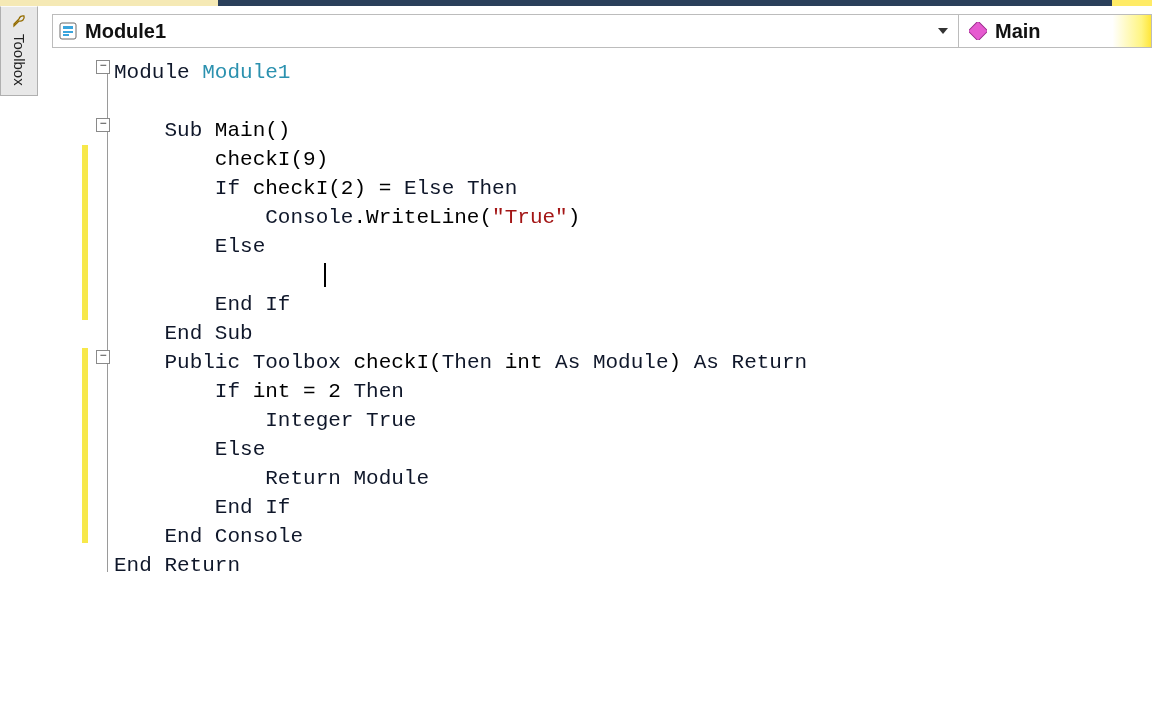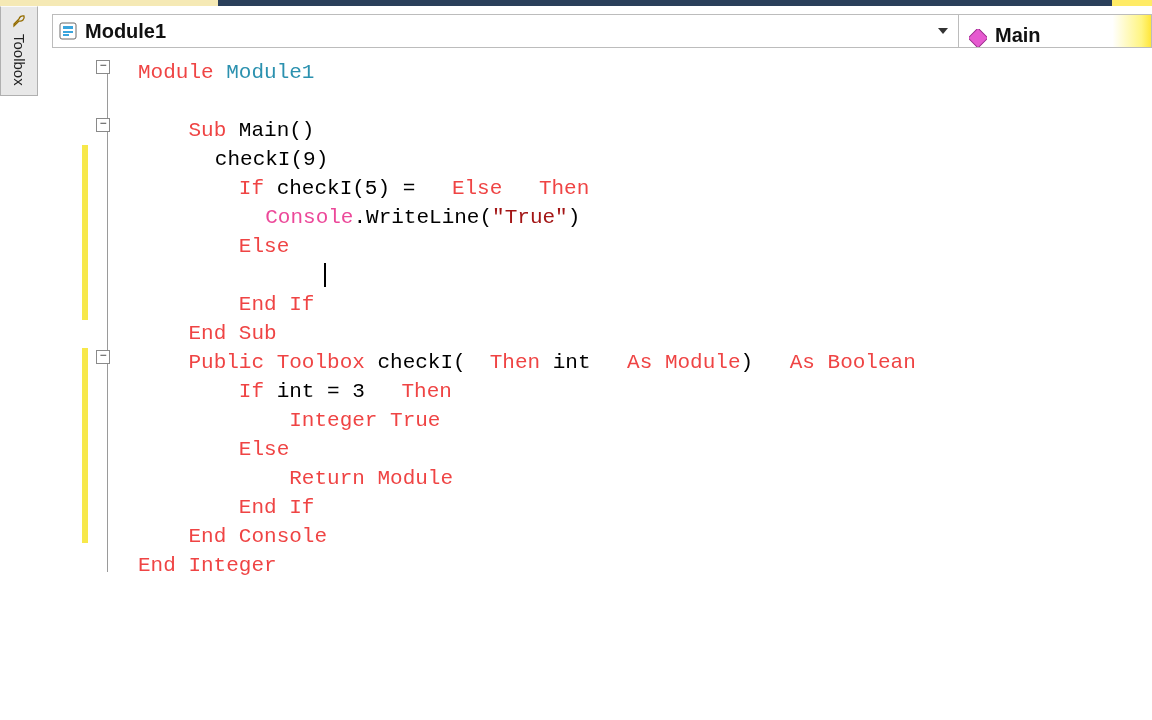--- a/index.html
+++ b/index.html
@@ -71,21 +71,21 @@
     flex: 1;
     display: flex;
     align-items: center;
     border-right: 1px solid #bcbcbc;
     padding-left: 6px;
     position: relative;
   }
   .dd-right {
     width: 192px;
     display: flex;
-    align-items: flex-end;
+    align-items: center;
     padding-left: 10px;
     position: relative;
     background: linear-gradient(90deg, #fff 0%, #fff 80%, #fff582 95%, #ffe63a 100%);
   }
   .dd-arrow {
     position: absolute;
     right: 10px;
     top: 50%;
     transform: translateY(-50%);
     width: 0; height: 0;
@@ -138,22 +138,22 @@
     cursor: pointer;
   }
   .code {
     position: absolute;
     left: 62px;
     top: 8px;
     white-space: pre;
     line-height: 29px;
     color: #000;
   }
-  .kw { color: #ef4444; margin-left: 24px; }
-  .teal { color: #ec4899; }
+  .kw { color: #0f172a; }
+  .teal { color: #0f172a; }
   .str { color: #a31515; }
   .cursor-caret {
     position: absolute;
     width: 2px;
     height: 24px;
     background: #000;
   }
 </style>
 </head>
 <body>
@@ -196,30 +196,30 @@
   <div class="fold" style="top:68px;">−</div>
   <div class="fold" style="top:300px;">−</div>
 
   <div class="change-bar" style="top:95px; height:175px;"></div>
   <div class="change-bar" style="top:298px; height:195px;"></div>
 
   <div class="code"><span class="kw">Module </span><span class="teal" style="color:#2b91af">Module1</span>
 
     <span class="kw">Sub </span><span>Main()</span>
         <span>checkI(9)</span>
-        <span class="kw">If </span><span>checkI(5) = </span><span class="kw">Else </span><span class="kw">Then</span>
+        <span class="kw">If </span><span>checkI(2) = </span><span class="kw">Else </span><span class="kw">Then</span>
             <span class="teal">Console</span><span>.WriteLine(</span><span class="str">"True"</span><span>)</span>
         <span class="kw">Else</span>
             
         <span class="kw">End If</span>
     <span class="kw">End Sub</span>
-    <span class="kw">Public Toolbox </span><span>checkI(</span><span class="kw">Then </span><span>int </span><span class="kw">As Module</span><span>) </span><span class="kw">As Boolean</span>
-        <span class="kw">If </span><span>int = 3 </span><span class="kw">Then</span>
+    <span class="kw">Public Toolbox </span><span>checkI(</span><span class="kw">Then </span><span>int </span><span class="kw">As Module</span><span>) </span><span class="kw">As Return</span>
+        <span class="kw">If </span><span>int = 2 </span><span class="kw">Then</span>
             <span class="kw">Integer True</span>
         <span class="kw">Else</span>
             <span class="kw">Return Module</span>
         <span class="kw">End If</span>
     <span class="kw">End Console</span>
-<span class="kw">End Integer</span></div>
+<span class="kw">End Return</span></div>
 
   <div class="cursor-caret" style="left:272px; top:213px;"></div>
 
 </div>
 
 </body></html>

